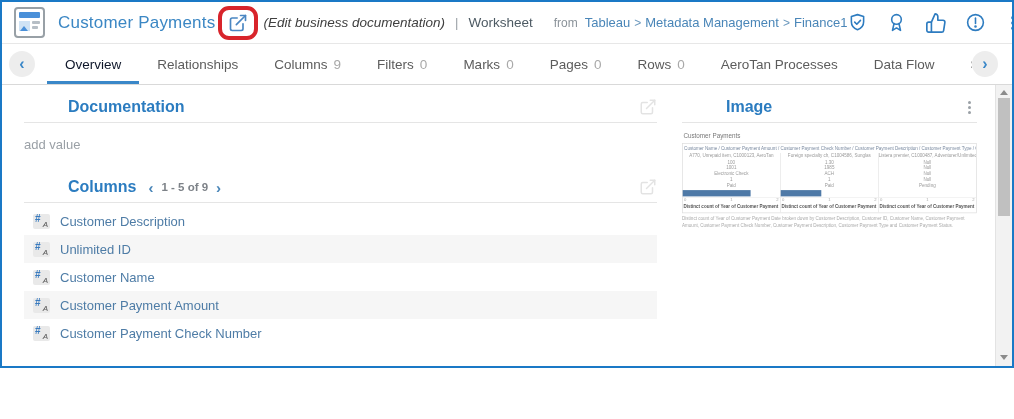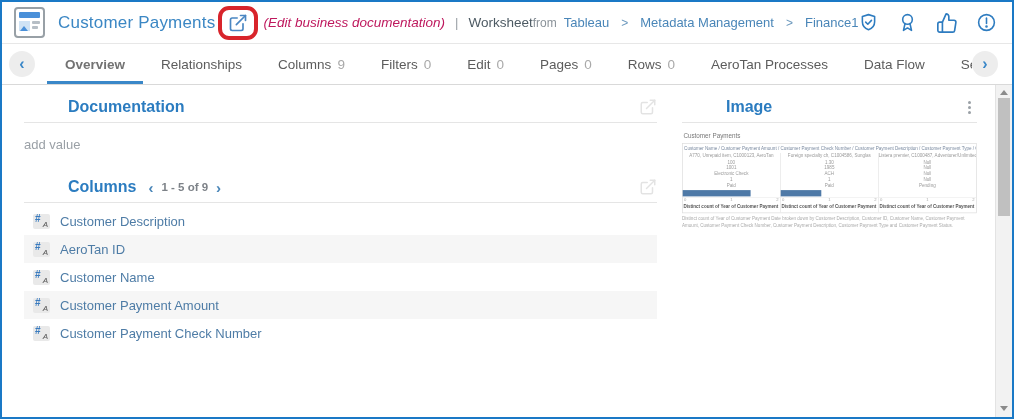--- a/index.html
+++ b/index.html
@@ -1,20 +1,20 @@
 <!DOCTYPE html>
 <html><head>
 <meta charset="utf-8">
 <style>
   * { margin:0; padding:0; box-sizing:border-box; }
   html,body { background:#fff; }
   body { font-family:"Liberation Sans", sans-serif; }
 
   .window {
-    position:relative; width:1014px; height:419px;
+    position:relative; width:1014px; height:368px;
     border:2px solid #1a79c6; background:#fff; overflow:hidden;
   }
 
   
   .header {
     position:absolute; top:0; left:0; right:0; height:42px;
     display:flex; align-items:center; padding-left:12px;
     border-bottom:1px solid #e7e7e7; background:#fff;
   }
   .doc-icon {
@@ -35,25 +35,25 @@
 
   .page-title { color:#3b87c4; font-size:17px; letter-spacing:.2px; white-space:nowrap; }
 
   .red-ring {
     display:inline-flex; align-items:center; justify-content:center;
     border:4px solid #d8242b; border-radius:11px; padding:3px 6px;
     margin:0 5px 0 3px;
   }
   .extlink-icon { color:#4a86c2; display:block; }
 
-  .edit-hint { font-style:italic; color:#be185d; font-size:13.5px; white-space:nowrap; }
+  .edit-hint { font-style:italic; color:#404040; font-size:13.5px; white-space:nowrap; }
   .hdr-divider { color:#9aa0a6; font-size:13px; margin:0 10px; }
-  .obj-type { color:#4d5a63; font-size:13.5px; margin-right:0; }
+  .obj-type { color:#4d5a63; font-size:13.5px; margin-right:21px; }
   .from-label { color:#8a9299; font-size:12px; margin-right:7px; }
-  .breadcrumb { display:flex; align-items:center; gap:12px; font-size:13px; white-space:nowrap; }
+  .breadcrumb { display:flex; align-items:center; gap:4px; font-size:13px; white-space:nowrap; }
   .breadcrumb a { color:#4a86b8; text-decoration:none; cursor:pointer; }
   .bc-sep { color:#6b98bd; font-size:12px; }
 
   .hdr-actions { margin-left:auto; display:flex; align-items:center; gap:18px; padding-right:16px; }
   .hdr-actions .act { color:#2e7cc0; display:flex; cursor:pointer; }
 
   
   .tabbar {
     position:absolute; top:42px; left:0; right:0; height:41px;
     display:flex; align-items:center; border-bottom:1px solid #d9d9d9; background:#fff;
@@ -66,21 +66,21 @@
   .nav-circle.left { margin-left:7px; }
   .nav-circle.right { margin-left:auto; margin-right:14px; }
   .tabs { display:flex; height:100%; align-items:stretch; margin-left:12px; overflow:hidden; flex:1 1 auto; }
   .tab {
     position:relative; display:flex; align-items:center; gap:6px;
     padding:0 18px; cursor:pointer; white-space:nowrap;
     font-size:13.5px; color:#5c5c5c;
   }
   .tab-count { color:#a9a9a9; }
   .tab-count:empty { display:none; }
-  .tab.active { color:#737373; font-weight:bold; }
+  .tab.active { color:#0f172a; font-weight:normal; }
   .tab.active:after {
     content:""; position:absolute; left:0; right:0; bottom:0; height:3px; background:#3a87c8;
   }
 
   
   .section-head { display:flex; align-items:center;margin-left:44px; }
   .section-title { color:#2b7cc0; font-size:16px; font-weight:bold; }
   .edit-faint { margin-left:auto; color:#e3e3e3; display:flex; cursor:pointer; }
   .rule { border-bottom:1px solid #e5e5e5; margin-top:6px; }
 
@@ -231,21 +231,21 @@
       </div>
       <div class="tab">
         <span class="tab-label">Columns</span>
         <span class="tab-count">9</span>
       </div>
       <div class="tab">
         <span class="tab-label">Filters</span>
         <span class="tab-count">0</span>
       </div>
       <div class="tab">
-        <span class="tab-label">Edit</span>
+        <span class="tab-label">Marks</span>
         <span class="tab-count">0</span>
       </div>
       <div class="tab">
         <span class="tab-label">Pages</span>
         <span class="tab-count">0</span>
       </div>
       <div class="tab">
         <span class="tab-label">Rows</span>
         <span class="tab-count">0</span>
       </div>
@@ -305,21 +305,21 @@
           <span class="hash">#</span>
           <span class="letter">A</span>
         </span>
         <a class="col-link">Customer Description</a>
       </div>
       <div class="col-row">
         <span class="type-icon">
           <span class="hash">#</span>
           <span class="letter">A</span>
         </span>
-        <a class="col-link">AeroTan ID</a>
+        <a class="col-link">Unlimited ID</a>
       </div>
       <div class="col-row">
         <span class="type-icon">
           <span class="hash">#</span>
           <span class="letter">A</span>
         </span>
         <a class="col-link">Customer Name</a>
       </div>
       <div class="col-row">
         <span class="type-icon">

